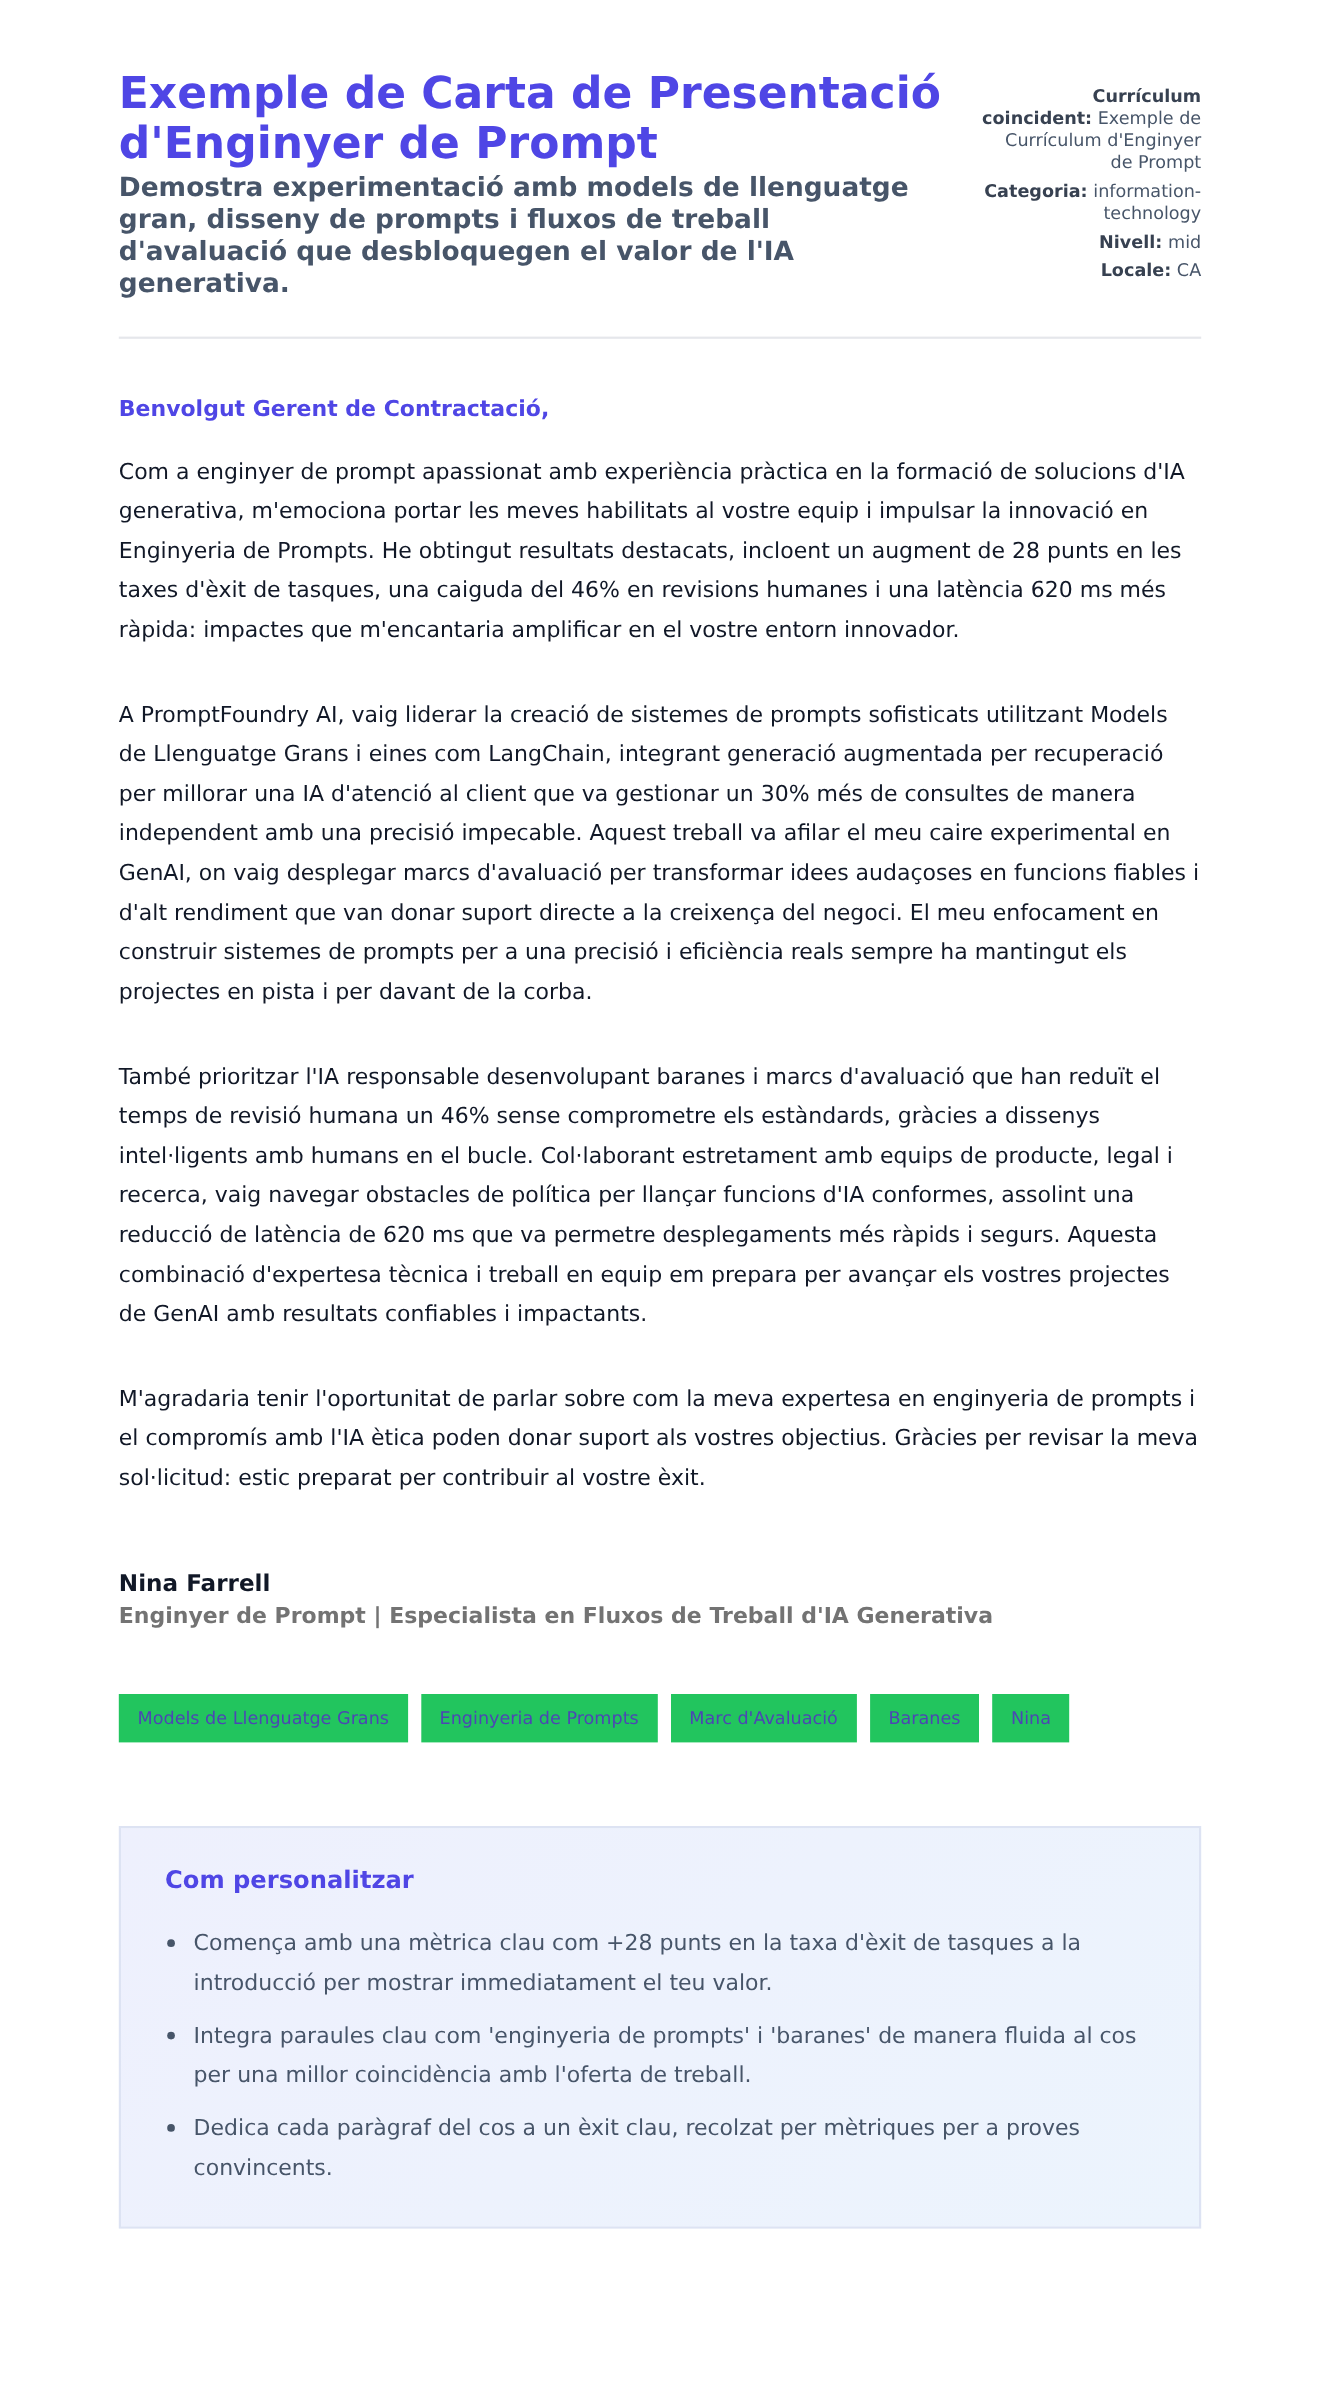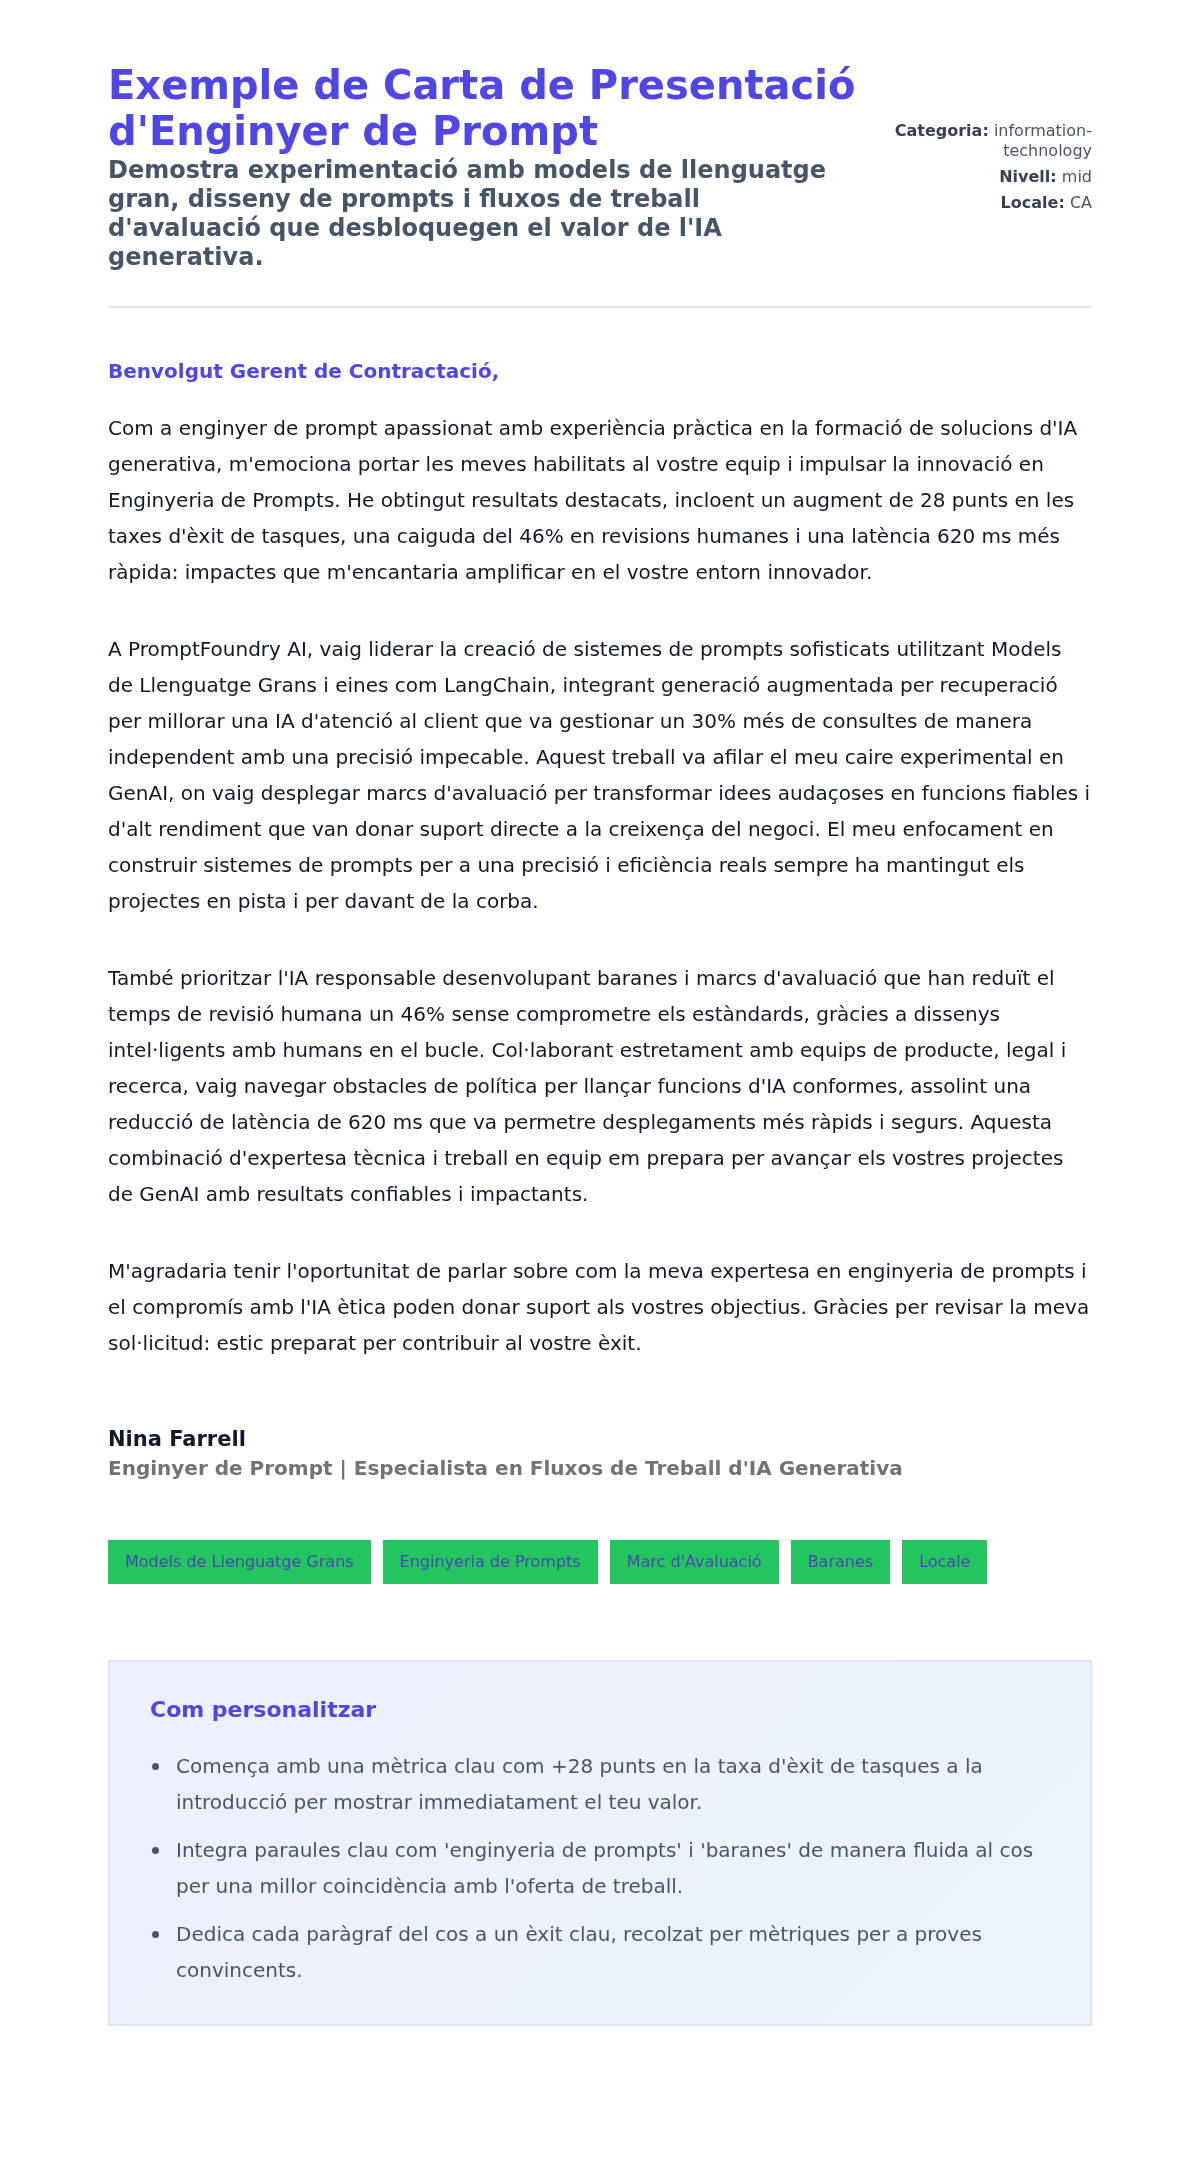--- a/index.html
+++ b/index.html
@@ -126,20 +126,24 @@
 
 <div class="page">
 
   <header class="header">
     <div class="header-left">
       <h1 class="title">Exemple de Carta de Presentació d'Enginyer de Prompt</h1>
       <h2 class="subtitle">Demostra experimentació amb models de llenguatge gran, disseny de prompts i fluxos de treball d'avaluació que desbloquegen el valor de l'IA generativa.</h2>
     </div>
     <div class="meta">
       <div class="meta-row">
+        <span class="meta-key">Currículum coincident:</span>
+        <span>Exemple de Currículum d'Enginyer de Prompt</span>
+      </div>
+      <div class="meta-row">
         <span class="meta-key">Categoria:</span>
         <span>information-technology</span>
       </div>
       <div class="meta-row">
         <span class="meta-key">Nivell:</span>
         <span>mid</span>
       </div>
       <div class="meta-row">
         <span class="meta-key">Locale:</span>
         <span>CA</span>
@@ -158,21 +162,21 @@
   <section class="signature">
     <div class="sig-name">Nina Farrell</div>
     <div class="sig-role">Enginyer de Prompt | Especialista en Fluxos de Treball d'IA Generativa</div>
   </section>
 
   <div class="tags">
     <span class="tag">Models de Llenguatge Grans</span>
     <span class="tag">Enginyeria de Prompts</span>
     <span class="tag">Marc d'Avaluació</span>
     <span class="tag">Baranes</span>
-    <span class="tag">Locale</span>
+    <span class="tag">Nina</span>
   </div>
 
   <aside class="tips">
     <h3 class="tips-title">Com personalitzar</h3>
     <ul class="tips-list">
       <li>
         <span class="bullet"></span>
         <span>Comença amb una mètrica clau com +28 punts en la taxa d'èxit de tasques a la introducció per mostrar immediatament el teu valor.</span>
       </li>
       <li>

